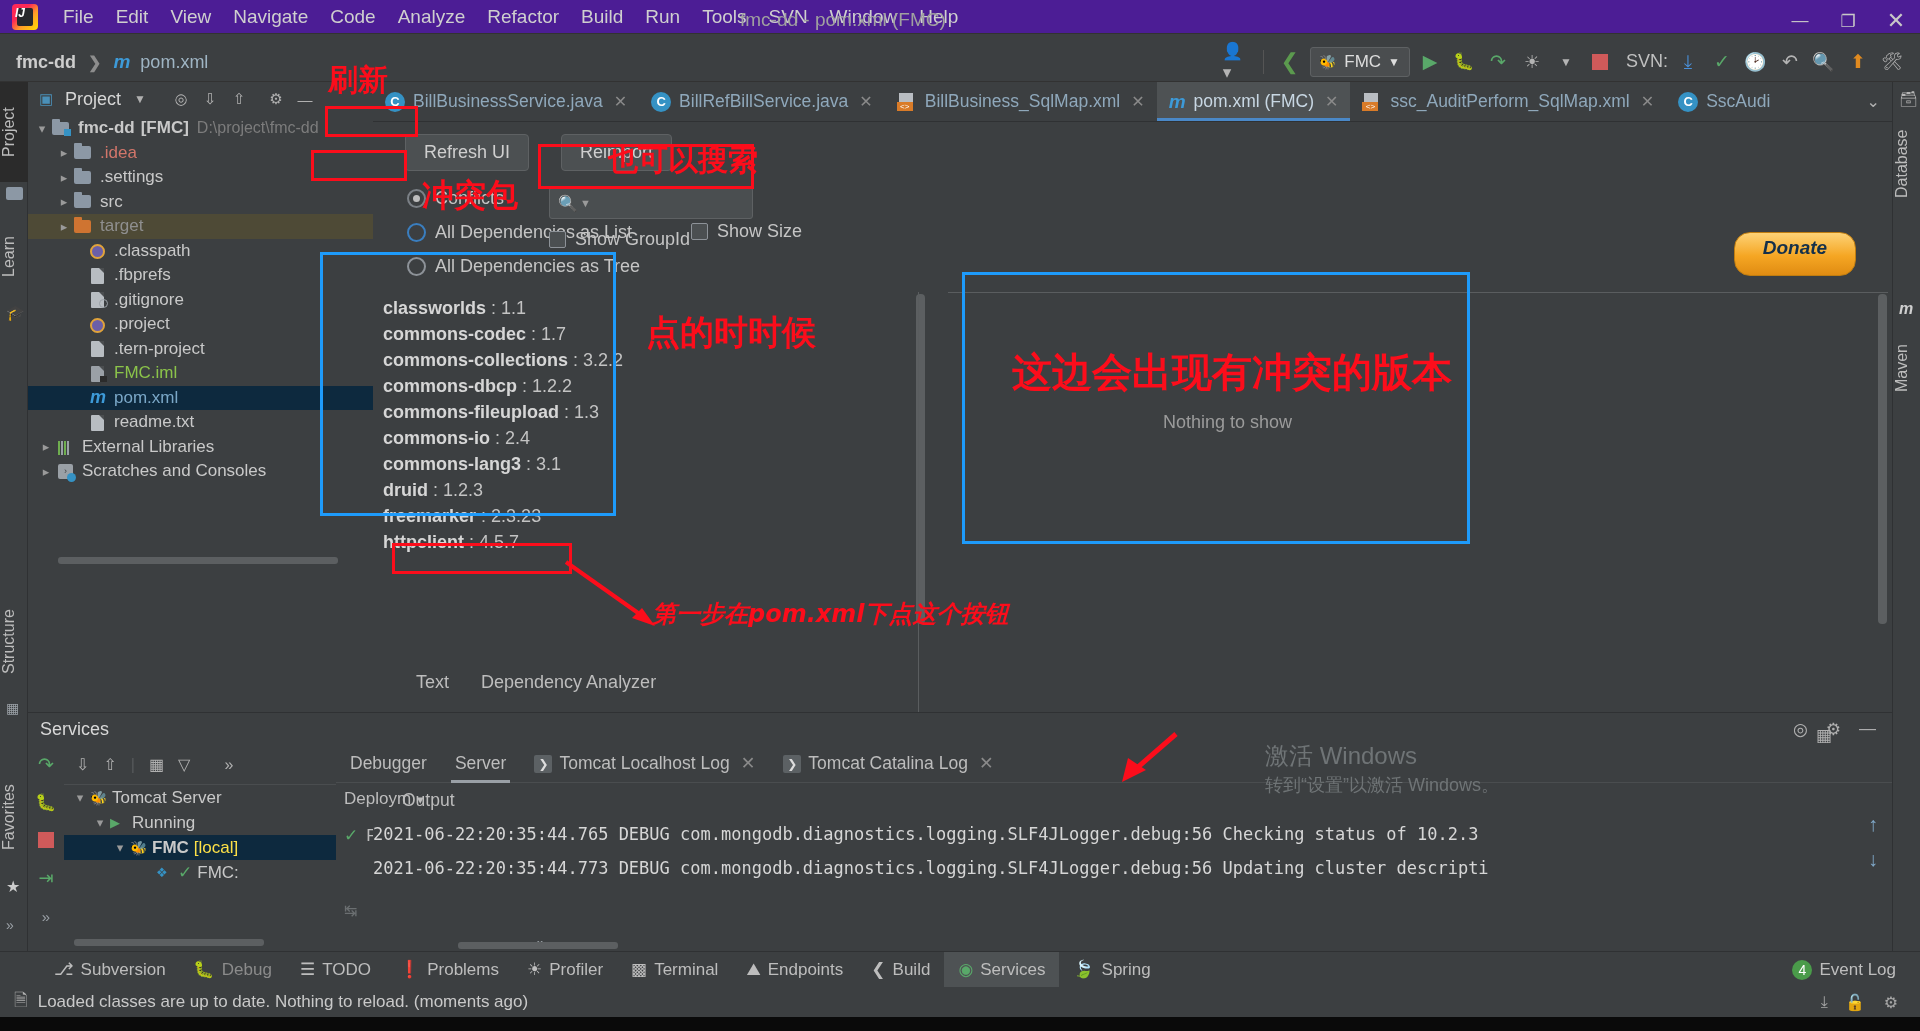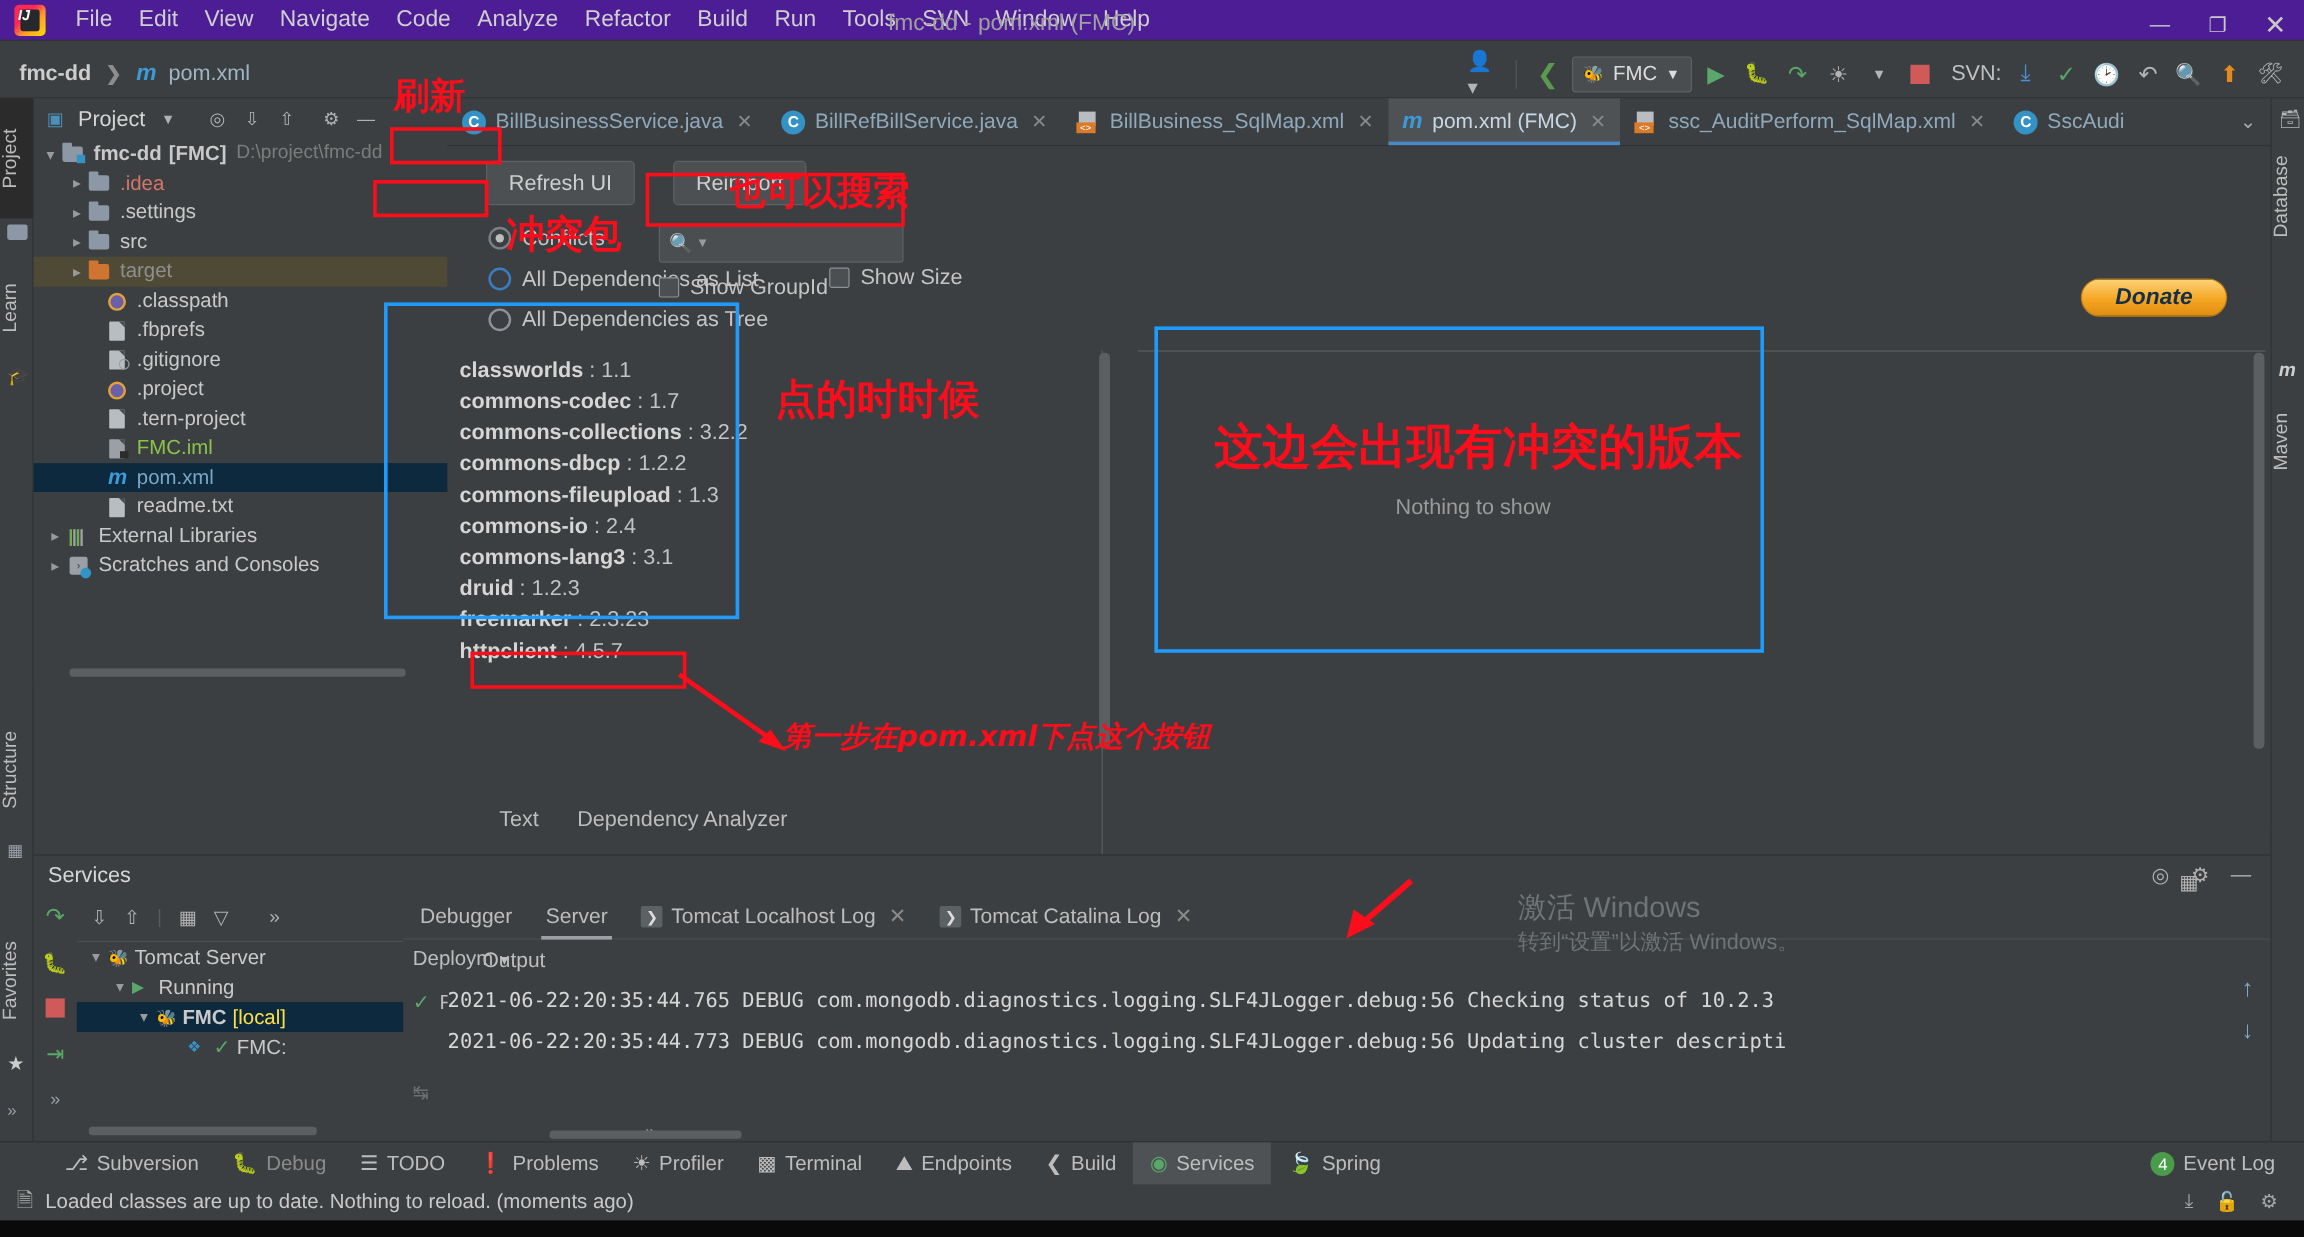--- a/index.html
+++ b/index.html
@@ -124,21 +124,21 @@
                   background:#bdbdbd;}
   .radio.blue { border-color:#3a7ebf; border-width:2px;}
   .rlabel { font-size:18px; color:#c5c5c5; margin-left:9px;}
   .chk { width:17px; height:17px; border:1px solid #8d9298; border-radius:2px; background:#4b4f51;
          display:inline-block; flex:none;}
   .searchbox { width:204px; height:32px; background:#4a4e50; border:1px solid #5e6163; border-radius:3px;
                display:flex; align-items:center; padding-left:8px; color:#9a9a9a; font-size:16px;}
   .deplist { position:absolute; background:#3c3f41; overflow:hidden;}
   .depline { height:26px; font-size:18px; color:#c3c3c3; white-space:nowrap; }
   .depline b { color:#d6d6d6; }
-  .donate { position:absolute; right:36px; top:110px; width:122px; height:32px;
+  .donate { position:absolute; right:36px; top:110px; width:122px; height:44px;
             background: linear-gradient(180deg,#fdd276 0%,#f5a623 55%,#e08c12 100%);
             border:1px solid #c07d10; border-radius:16px; color:#14304a; font-weight:bold;
             font-style:italic; font-size:19px; text-align:center; line-height:30px;}
   .vscroll { position:absolute; width:9px; background:#5c5f61; border-radius:4px;}
   .panel-sep { position:absolute; background:#5a5d5f;}
   .nothing { position:absolute; font-size:18px; color:#9b9b9b;}
 
   
   .subtabs { position:absolute; left:400px; top:666px; display:flex; gap:0; align-items:center;}
   .subtab { font-size:18px; color:#bdbdbd; padding:6px 16px;}

